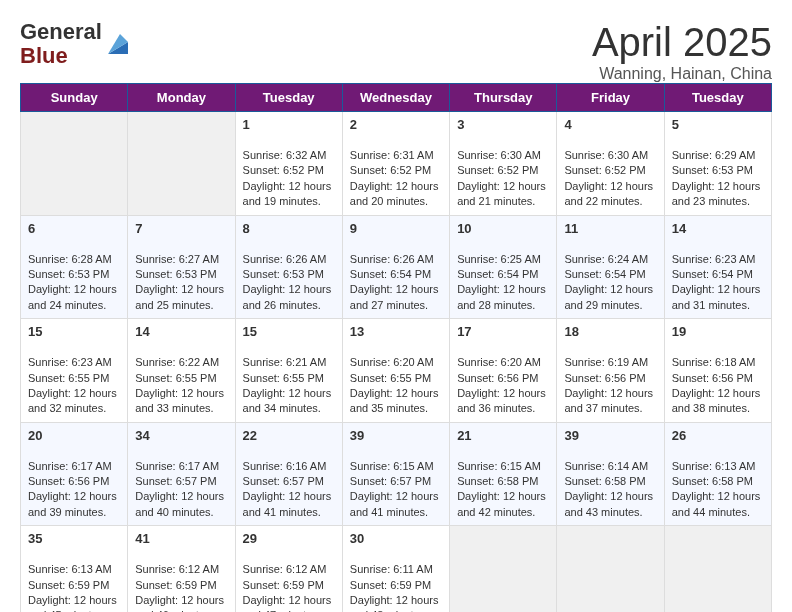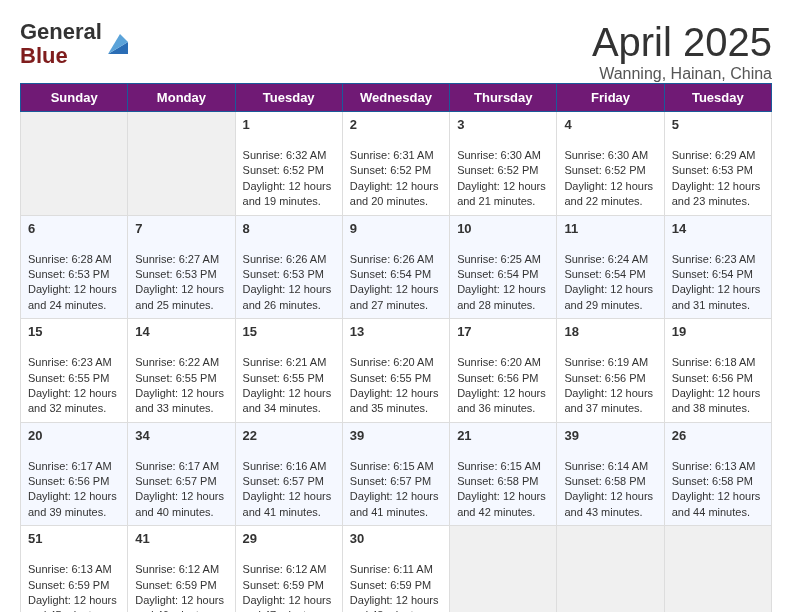--- a/index.html
+++ b/index.html
@@ -238,21 +238,21 @@
           <span class="day-number">39</span>
           <div class="day-info">Sunrise: 6:14 AM<br>Sunset: 6:58 PM<br>Daylight: 12 hours and 43 minutes.</div>
         </td>
         <td>
           <span class="day-number">26</span>
           <div class="day-info">Sunrise: 6:13 AM<br>Sunset: 6:58 PM<br>Daylight: 12 hours and 44 minutes.</div>
         </td>
       </tr>
       <tr>
         <td>
-          <span class="day-number">51</span>
+          <span class="day-number">35</span>
           <div class="day-info">Sunrise: 6:13 AM<br>Sunset: 6:59 PM<br>Daylight: 12 hours and 45 minutes.</div>
         </td>
         <td>
           <span class="day-number">41</span>
           <div class="day-info">Sunrise: 6:12 AM<br>Sunset: 6:59 PM<br>Daylight: 12 hours and 46 minutes.</div>
         </td>
         <td>
           <span class="day-number">29</span>
           <div class="day-info">Sunrise: 6:12 AM<br>Sunset: 6:59 PM<br>Daylight: 12 hours and 47 minutes.</div>
         </td>

